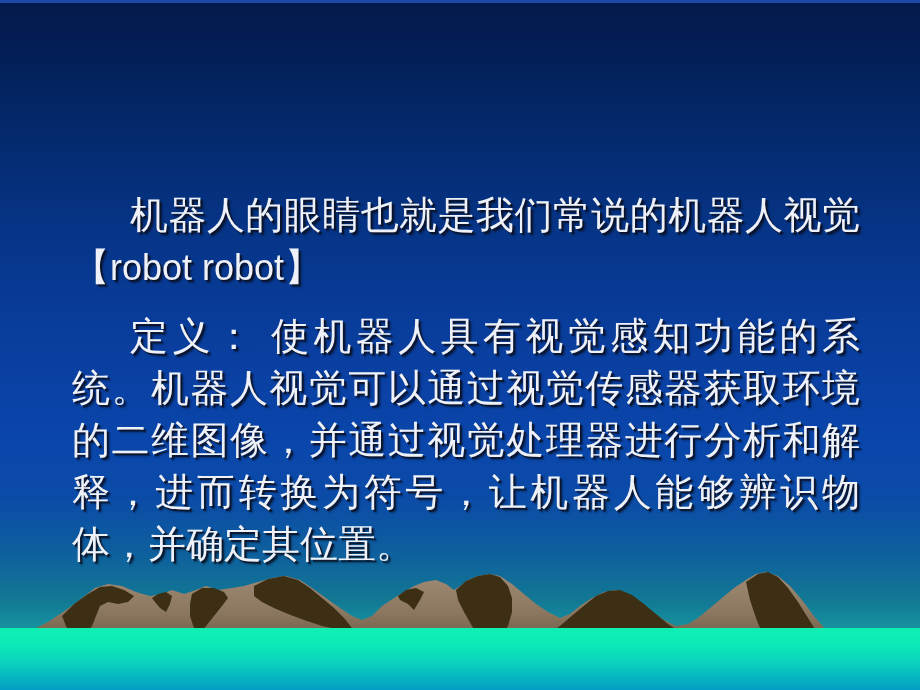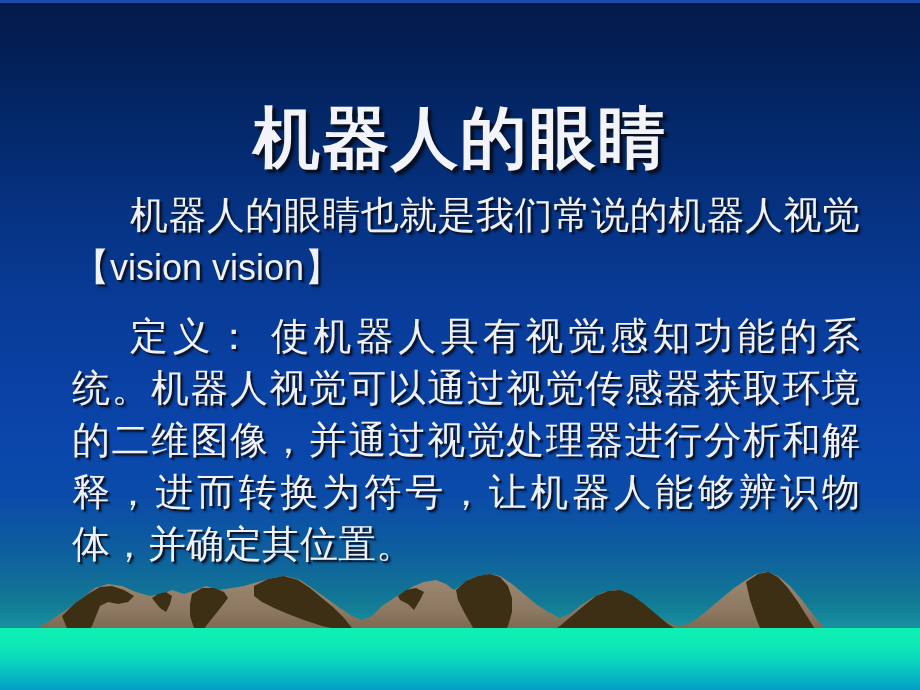--- a/index.html
+++ b/index.html
@@ -190,21 +190,20 @@
              L 798 42 L 808 58 L 818 74 L 828 90 L 838 104
              L 848 116 L 858 126 L 866 130 L 800 130
              L 786 116 L 774 98 L 764 78 L 756 58 L 750 40 Z" fill="#3d2f14"></path>
 
     <path d="M 0 130 L 120 120 L 260 108 L 400 96 L 520 92
              L 620 100 L 720 112 L 820 124 L 920 130 Z" fill="#40311c" opacity="0.55"></path>
   </svg>
 
   <div id="aqua-block"></div>
 
-  <h1 id="title">机器人的眼睛</h1>
 
   <div id="body-text">
-    <p class="para"><span>机器人的眼睛也就是我们常说的机器人视觉</span><span>【</span><span class="latin">vision vision</span><span>】</span></p>
+    <p class="para"><span>机器人的眼睛也就是我们常说的机器人视觉</span><span>【</span><span class="latin">robot robot</span><span>】</span></p>
 
     <p class="para"><span>定义： 使机器人具有视觉感知功能的系统。机器人视觉可以通过视觉传感器获取环境的二维图像，并通过视觉处理器进行分析和解释，进而转换为符号，让机器人能够辨识物体，并确定其位置。</span></p>
   </div>
 
 </div>
 
 </body></html>

